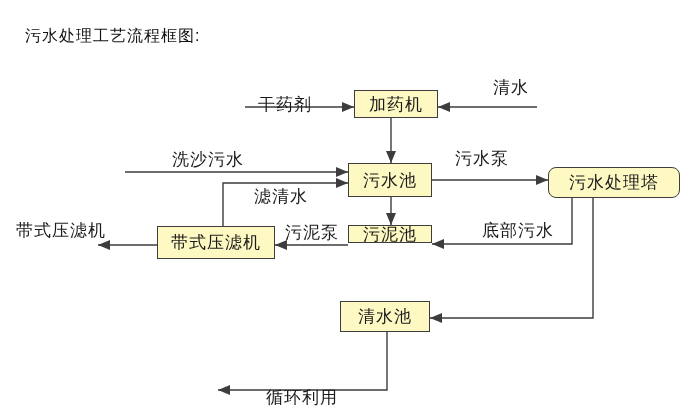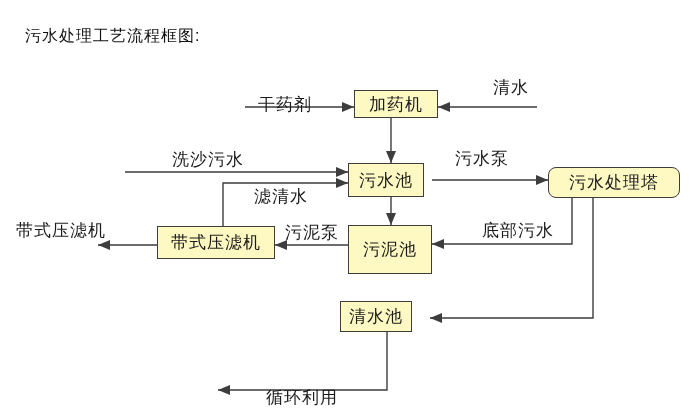--- a/index.html
+++ b/index.html
@@ -81,25 +81,25 @@
     <path class="edge" d="M432 180 H548" marker-end="url(#arrow)"></path>
     <path class="edge" d="M391 197 V225" marker-end="url(#arrow)"></path>
     <path class="edge" d="M572 198 V244 H432" marker-end="url(#arrow)"></path>
     <path class="edge" d="M348 245 H275" marker-end="url(#arrow)"></path>
     <path class="edge" d="M157 245 H98" marker-end="url(#arrow)"></path>
     <path class="edge" d="M593 198 V318 H430" marker-end="url(#arrow)"></path>
     <path class="edge" d="M387 332 V390 H218" marker-end="url(#arrow)"></path>
   </svg>
 
   <div class="node" style="left:354px; top:90px;  width:84px;  height:28px;">加药机</div>
-  <div class="node" style="left:348px; top:163px; width:76px;  height:34px;">污水池</div>
+  <div class="node" style="left:348px; top:163px; width:84px;  height:34px;">污水池</div>
   <div class="node" style="left:548px; top:167px; width:132px; height:31px;border-radius:8px;">污水处理塔</div>
-  <div class="node" style="left:348px; top:225px; width:84px;  height:49px;">污泥池</div>
+  <div class="node" style="left:348px; top:225px; width:84px;  height:18px;">污泥池</div>
   <div class="node" style="left:157px; top:226px; width:118px; height:33px;">带式压滤机</div>
-  <div class="node" style="left:340px; top:301px; width:72px;  height:31px;">清水池</div>
+  <div class="node" style="left:340px; top:301px; width:90px;  height:31px;">清水池</div>
 
   <div class="lbl" style="left:258px; top:78px;margin-top:18px;">干药剂</div>
   <div class="lbl" style="left:485px; top:79px;margin-left:8px;">清水</div>
   <div class="lbl" style="left:172px; top:151px;">洗沙污水</div>
   <div class="lbl" style="left:254px; top:188px;">滤清水</div>
   <div class="lbl" style="left:455px; top:150px;">污水泵</div>
   <div class="lbl" style="left:458px; top:222px;margin-left:24px;">底部污水</div>
   <div class="lbl" style="left:285px; top:224px;">污泥泵</div>
   <div class="lbl" style="left:16px;  top:222px;">带式压滤机</div>
   <div class="lbl" style="left:266px; top:365px;margin-top:24px;">循环利用</div>

